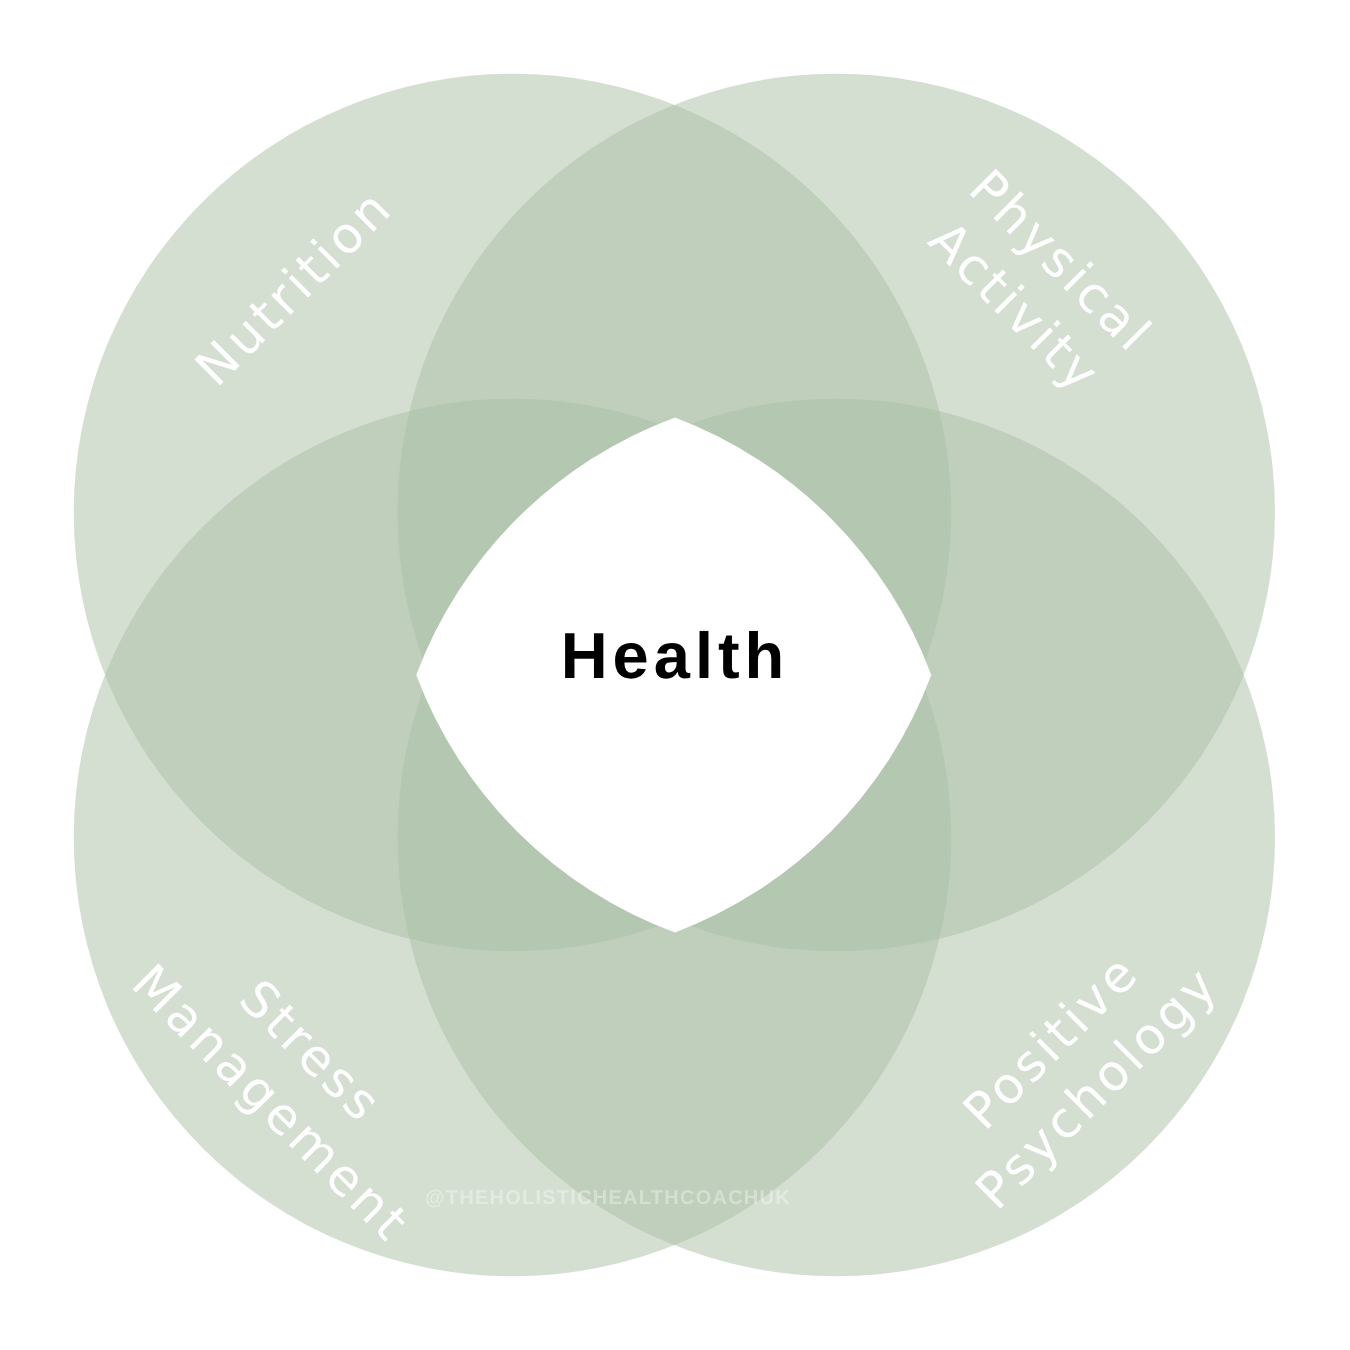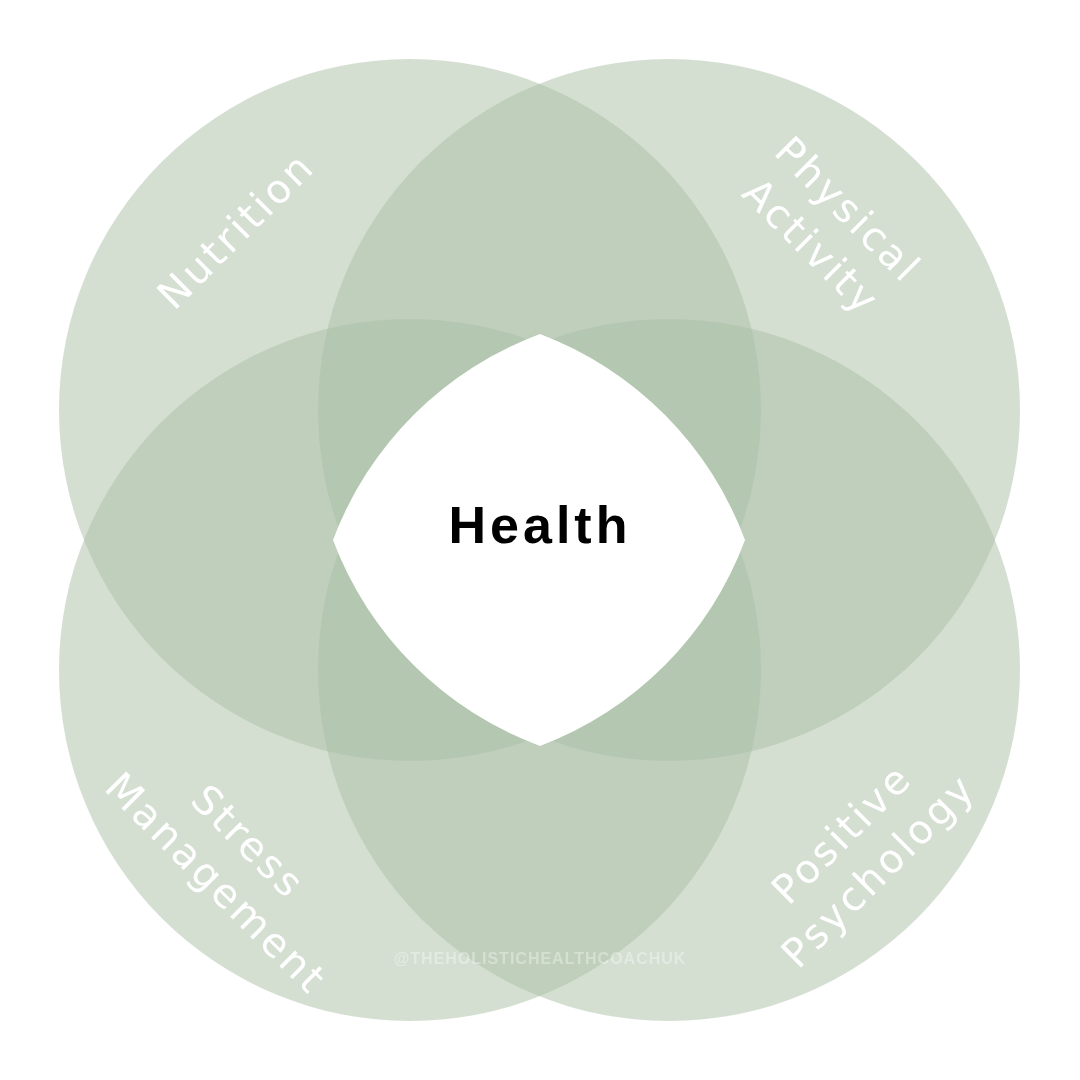--- a/index.html
+++ b/index.html
@@ -1,20 +1,20 @@
 <!DOCTYPE html>
 <html><head>
 <meta charset="utf-8">
 <style>
   html,body{margin:0;padding:0;background:#ffffff;}
   .canvas{position:relative;width:1080px;height:1080px;overflow:hidden;background:#fff;}
   svg{position:absolute;left:0;top:0;}
   .label{position:absolute;color:#ffffff;font-family:"DejaVu Sans",sans-serif;font-size:40px;letter-spacing:3px;line-height:52px;text-align:center;white-space:nowrap;transform-origin:center center;}
   .center{position:absolute;left:340px;top:483px;width:400px;text-align:center;font-family:"Liberation Sans",sans-serif;font-weight:bold;font-size:52px;letter-spacing:4px;line-height:60px;color:#000;margin-top:12px;}
-  .watermark{position:absolute;left:340px;top:950px;width:400px;text-align:center;font-family:"Liberation Sans",sans-serif;font-weight:bold;font-size:16px;letter-spacing:1px;color:rgba(255,255,255,0.35);}
+  .watermark{position:absolute;left:340px;top:950px;width:400px;font-family:"Liberation Sans",sans-serif;font-weight:bold;font-size:16px;letter-spacing:1px;color:rgba(255,255,255,0.35);}
 </style>
 </head>
 <body>
 
 <div class="canvas">
   <svg width="1080" height="1080" viewBox="0 0 1080 1080">
     <g fill="#a9bfa6" fill-opacity="0.5">
       <circle cx="410" cy="410" r="351"></circle>
       <circle cx="669" cy="410" r="351"></circle>
       <circle cx="410" cy="670" r="351"></circle>

